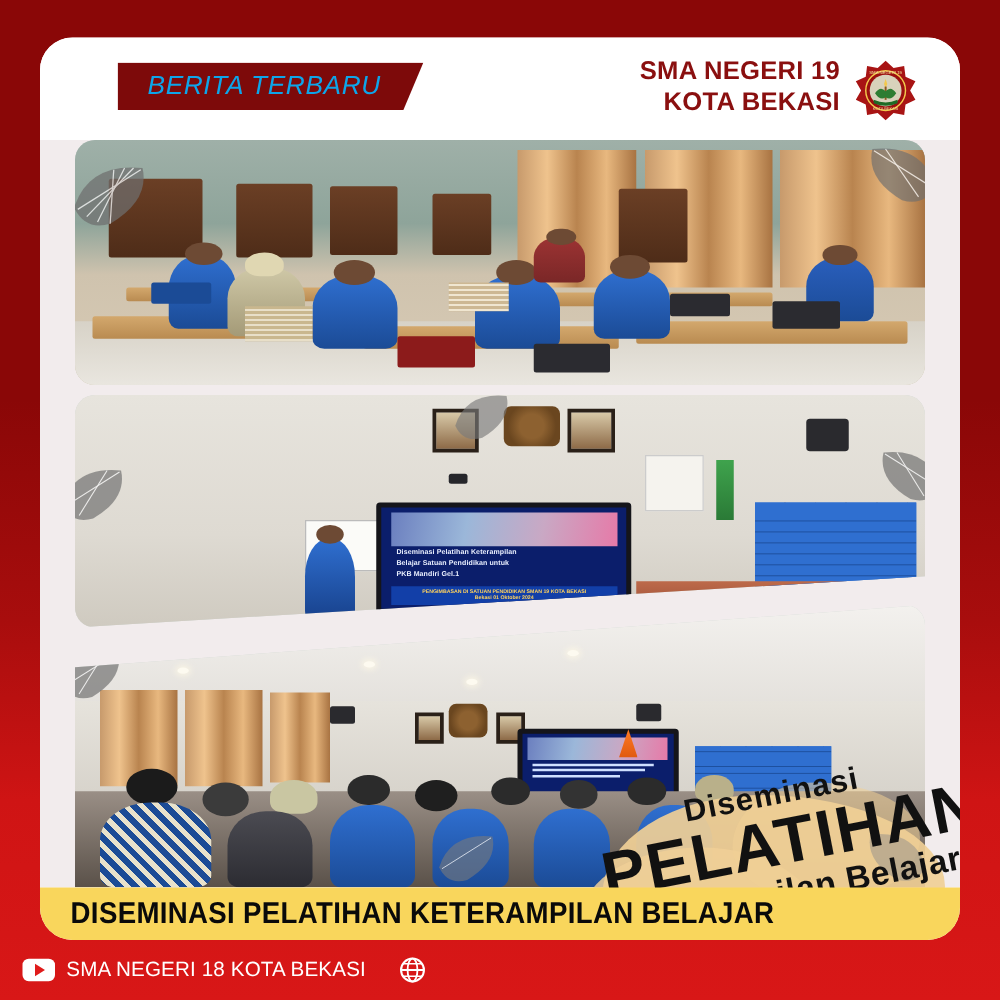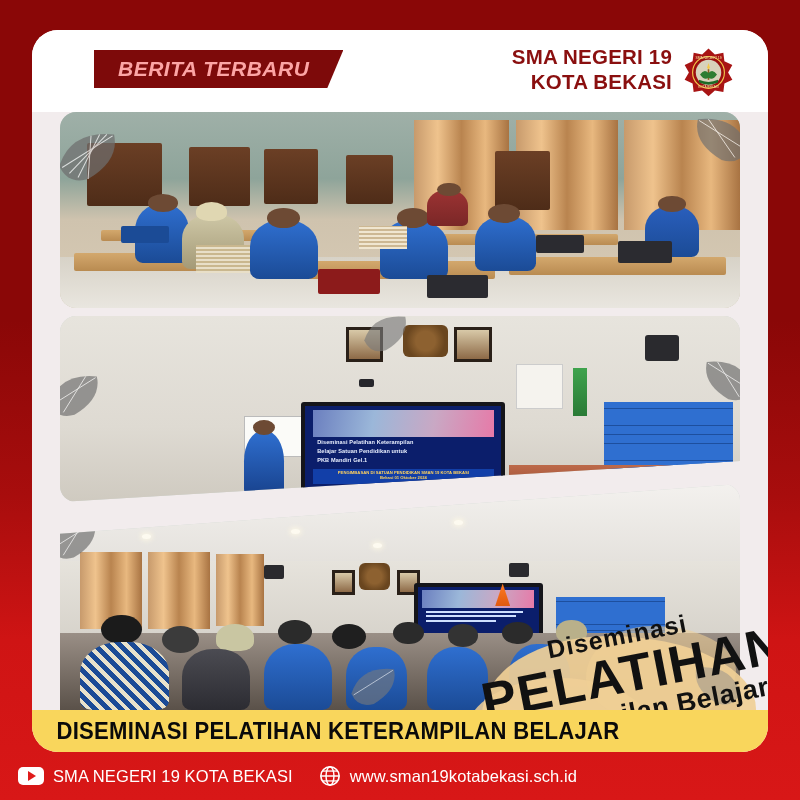--- a/index.html
+++ b/index.html
@@ -27,21 +27,21 @@
     background:#ffffff;
   }
   #badge {
     position:absolute; left:62px; top:20px;
     height:38px; padding:0 34px 0 24px;
     background:#7d0a0a;
     display:flex; align-items:center;
     clip-path:polygon(0 0, 100% 0, calc(100% - 16px) 100%, 0 100%);
   }
   #badge-text {
-    color:#fca5a5; font-style:italic; font-weight:bold;
+    color:#0ea5e9; font-style:italic; font-weight:normal;
     font-size:21px; letter-spacing:.5px; white-space:nowrap;text-align:right;
   }
   #school-block {
     position:absolute; right:96px; top:14px;
     text-align:right;
   }
   #school-block .ln {
     color:#8a0f0f; font-weight:bold; font-size:20.5px;
     line-height:25px; letter-spacing:.2px; white-space:nowrap;
   }
@@ -373,27 +373,26 @@
     <span id="title-text">DISEMINASI PELATIHAN KETERAMPILAN BELAJAR</span>
   </div>
 </div>
 
 <div id="footer">
 
   <div class="f-item">
     <span id="yt-icon">
         <span id="yt-tri"></span>
       </span>
-    <span class="f-label">SMA NEGERI 19 KOTA BEKASI</span>
+    <span class="f-label">SMA NEGERI 18 KOTA BEKASI</span>
   </div>
 
   <div class="f-item">
     <svg width="22" height="22" viewBox="0 0 24 24">
       <circle cx="12" cy="12" r="10" fill="none" stroke="#fff" stroke-width="1.8"></circle>
       <ellipse cx="12" cy="12" rx="4.3" ry="10" fill="none" stroke="#fff" stroke-width="1.6"></ellipse>
       <line x1="2" y1="12" x2="22" y2="12" stroke="#fff" stroke-width="1.6"></line>
       <line x1="4" y1="6.6" x2="20" y2="6.6" stroke="#fff" stroke-width="1.4"></line>
       <line x1="4" y1="17.4" x2="20" y2="17.4" stroke="#fff" stroke-width="1.4"></line>
     </svg>
-    <span class="f-label">www.sman19kotabekasi.sch.id</span>
   </div>
 
 </div>
 
 </body></html>

